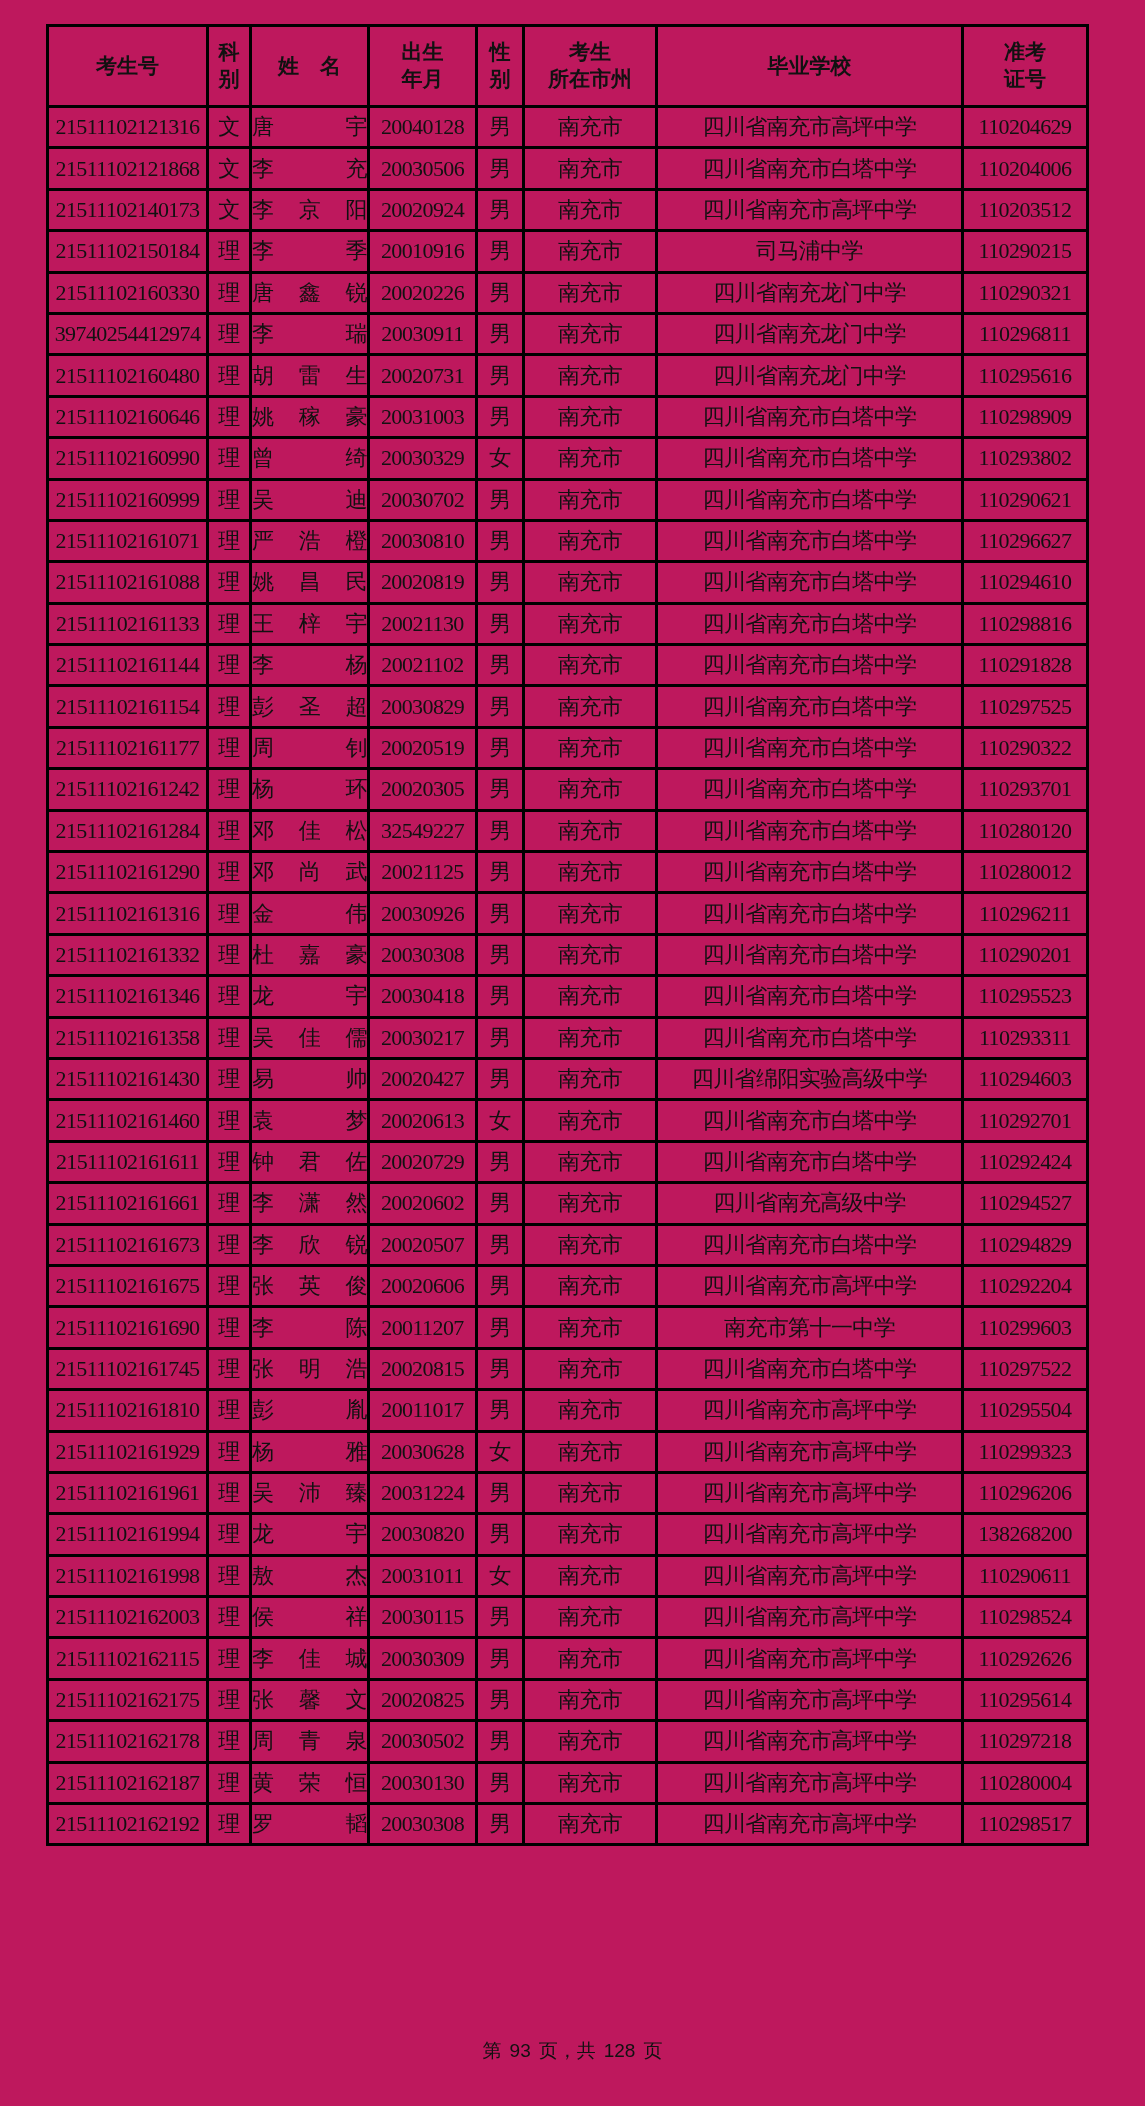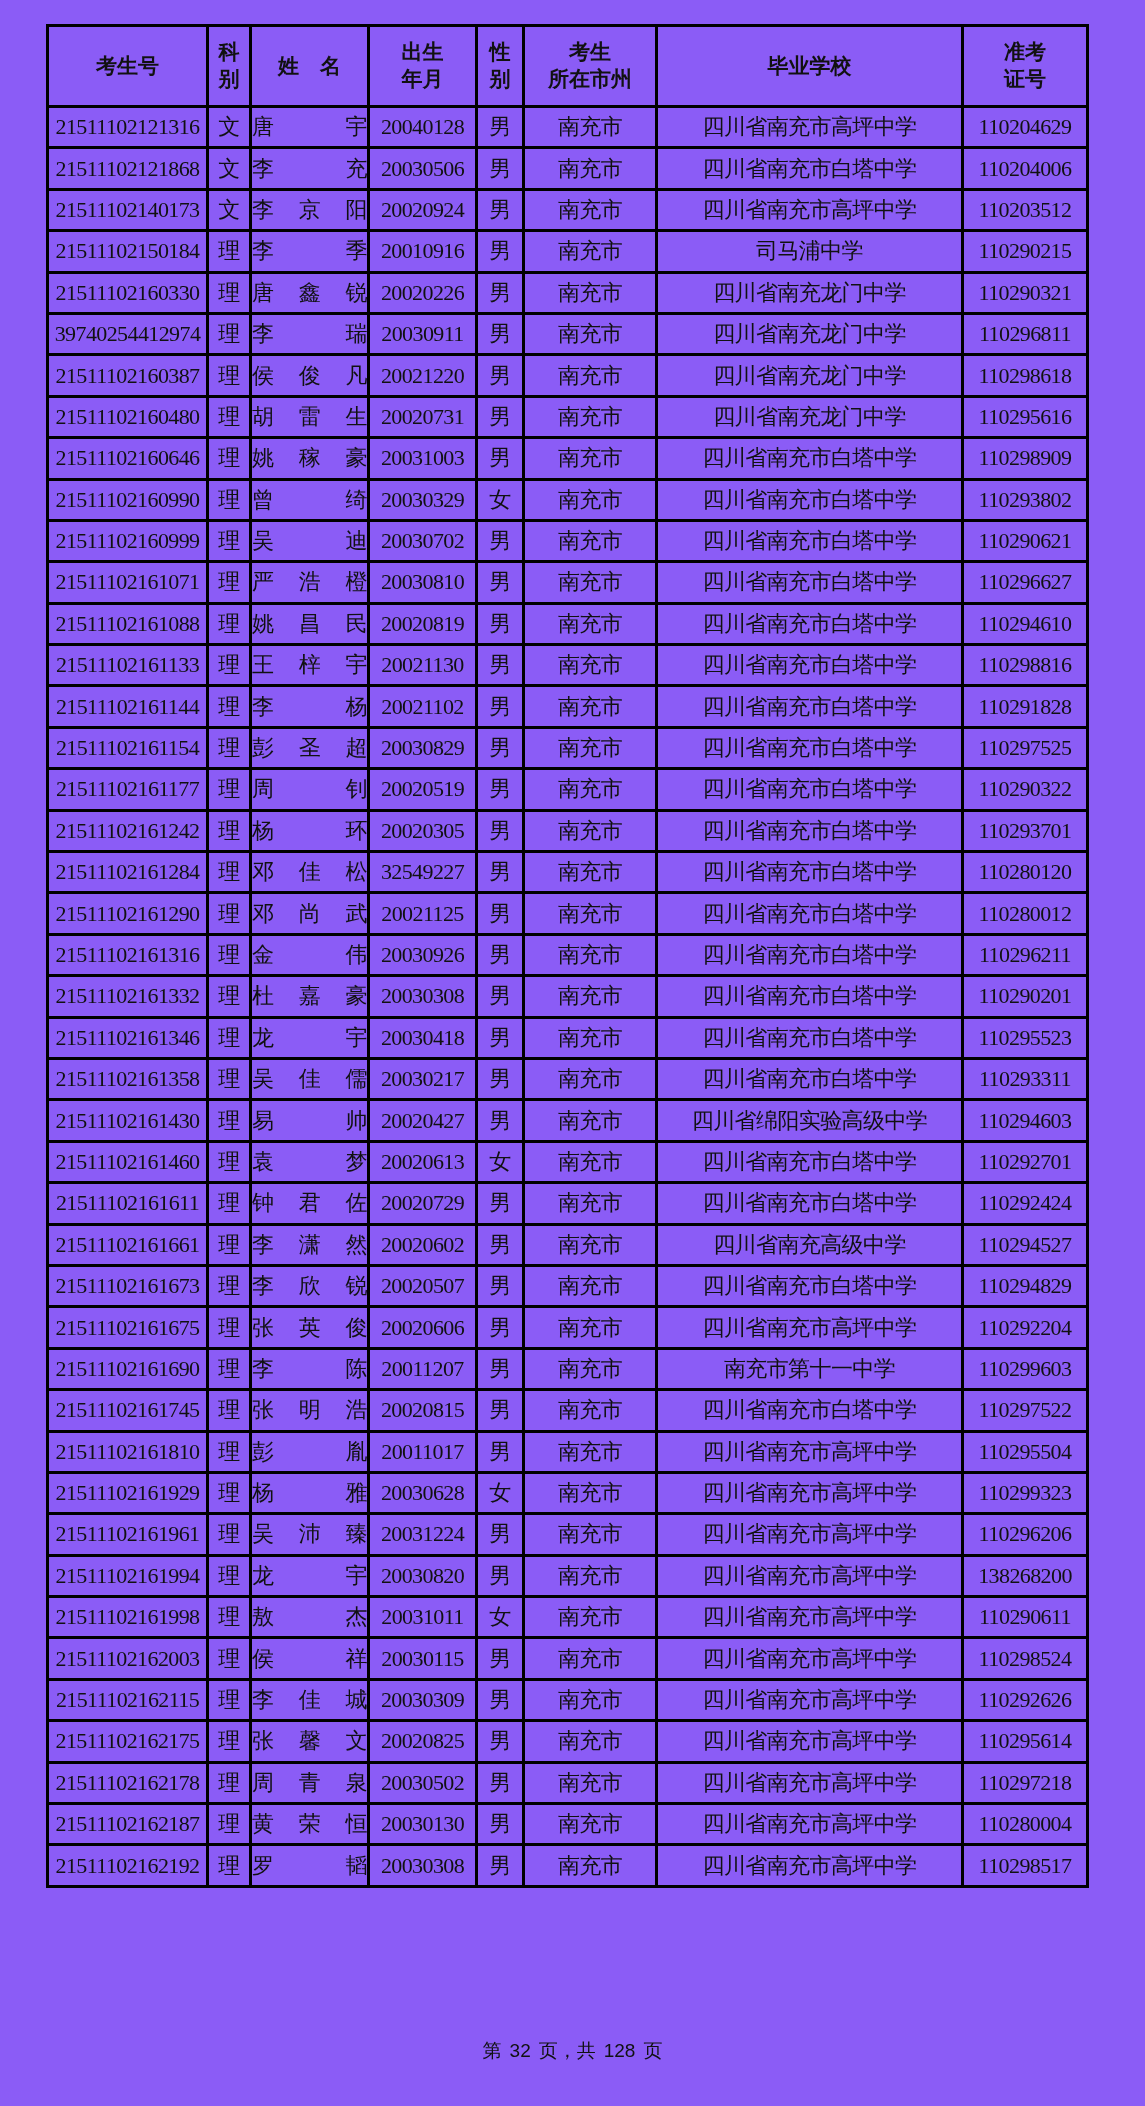--- a/index.html
+++ b/index.html
@@ -1,17 +1,17 @@
 <!DOCTYPE html>
 <html><head>
 <meta charset="utf-8">
 <style>
   html, body { margin: 0; padding: 0; background: #ffffff; }
   body { width: 1145px; height: 2106px; position: relative; overflow: hidden; }
-  .page { position: absolute; left: 0; top: 0; width: 1145px; height: 2106px; background: #8b5cf6; }
+  .page { position: absolute; left: 0; top: 0; width: 1145px; height: 2106px; background: #be185d; }
   table.roster {
     position: absolute; left: 46px; top: 24px; width: 1042px;
     border-collapse: collapse; table-layout: fixed;
     font-family: "Liberation Serif", "DejaVu Serif", serif; color: #111;
   }
   table.roster th, table.roster td {
     border: 3px solid #000; padding: 0; overflow: hidden; white-space: nowrap;
   }
   table.roster th {
     height: 78px; font-family: "DejaVu Sans", "Liberation Sans", sans-serif;
@@ -151,36 +151,20 @@
               <span>瑞</span>
             </div>
           </td>
           <td class="c-birth">20030911</td>
           <td class="c-gender">男</td>
           <td class="c-city">南充市</td>
           <td class="c-school">四川省南充龙门中学</td>
           <td class="c-ticket">110296811</td>
         </tr>
         <tr>
-          <td class="c-id">21511102160387</td>
-          <td class="c-subj">理</td>
-          <td class="c-name">
-            <div class="name-wrap">
-              <span>侯</span>
-              <span>俊</span>
-              <span>凡</span>
-            </div>
-          </td>
-          <td class="c-birth">20021220</td>
-          <td class="c-gender">男</td>
-          <td class="c-city">南充市</td>
-          <td class="c-school">四川省南充龙门中学</td>
-          <td class="c-ticket">110298618</td>
-        </tr>
-        <tr>
           <td class="c-id">21511102160480</td>
           <td class="c-subj">理</td>
           <td class="c-name">
             <div class="name-wrap">
               <span>胡</span>
               <span>雷</span>
               <span>生</span>
             </div>
           </td>
           <td class="c-birth">20020731</td>
@@ -746,15 +730,15 @@
           <td class="c-birth">20030308</td>
           <td class="c-gender">男</td>
           <td class="c-city">南充市</td>
           <td class="c-school">四川省南充市高坪中学</td>
           <td class="c-ticket">110298517</td>
         </tr>
       </tbody>
   </table>
 
   <div class="footer">
-    <span>第</span><span>32</span><span>页，共</span><span>128</span><span>页</span>
+    <span>第</span><span>93</span><span>页，共</span><span>128</span><span>页</span>
   </div>
 </div>
 
 </body></html>

